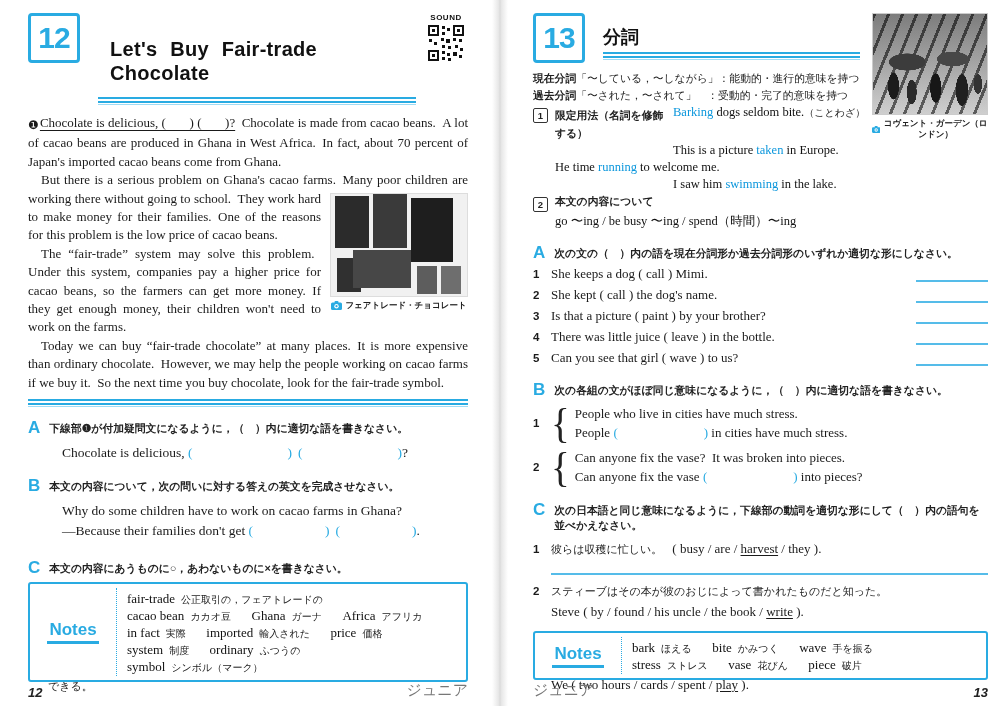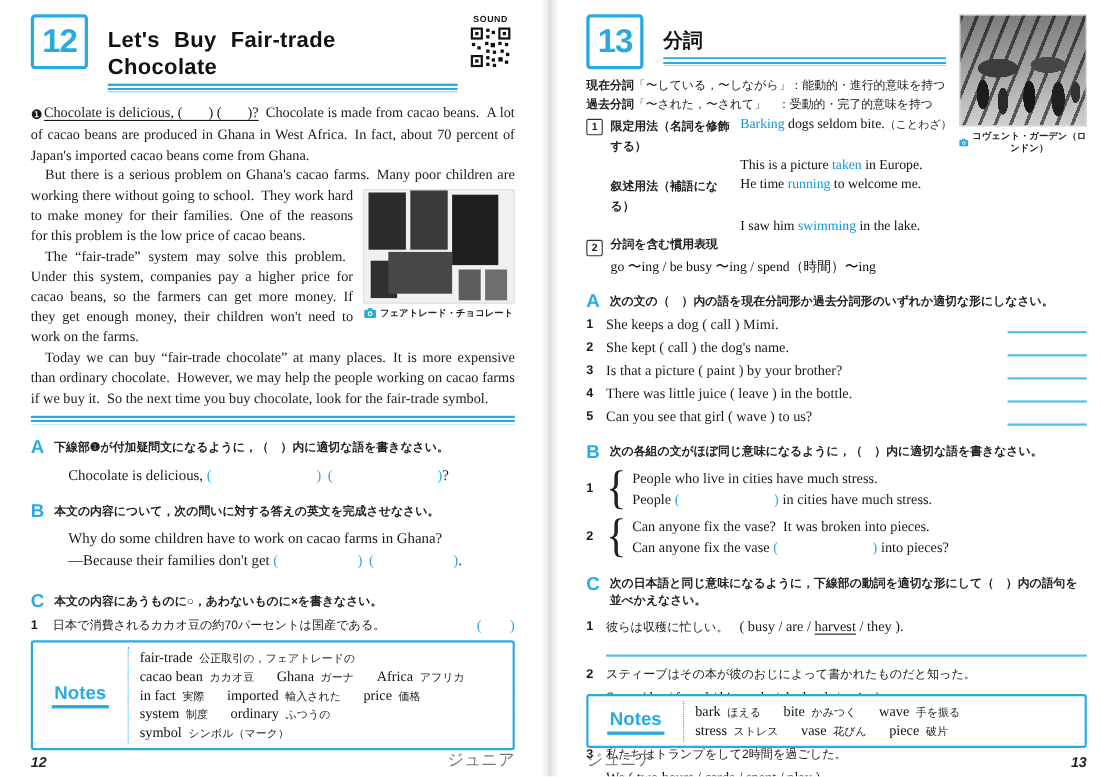--- a/index.html
+++ b/index.html
@@ -10,21 +10,21 @@
   .page-right{padding:13px 12px 0 33px;}
   .spine{position:absolute;left:492px;top:0;width:16px;height:706px;
          background:linear-gradient(90deg,rgba(0,0,0,0) 0%,rgba(90,90,90,.14) 40%,rgba(90,90,90,.22) 50%,rgba(90,90,90,.14) 60%,rgba(0,0,0,0) 100%);}
 
   
   .lesson-header{display:flex;align-items:flex-start;}
   .num-box{width:46px;height:44px;border:3px solid #29abe2;border-radius:4px;background:#fff;
            display:flex;align-items:center;justify-content:center;flex:0 0 auto;
            font-size:30px;font-weight:800;color:#29abe2;letter-spacing:-1px;}
   .title-wrap{flex:1;margin-left:18px;padding-top:12px;min-width:0;}
-  .title-en{margin:0;font-size:20px;font-weight:700;color:#111;word-spacing:7px;letter-spacing:.3px;line-height:24px;}
+  .title-en{margin:12px;font-size:20px;font-weight:700;color:#111;word-spacing:7px;letter-spacing:.3px;line-height:24px;}
   .title-jp{margin:0;font-size:18px;font-weight:700;color:#111;line-height:24px;}
   .rule-double{height:8px;margin-top:3px;background:
      linear-gradient(#29abe2 0 2px,#fff 2px 4px,#29abe2 4px 6px,#fff 6px 7px,#9fdcf5 7px 8px);}
   .sound-block{flex:0 0 auto;width:44px;margin-left:8px;text-align:center;}
   .sound-label{font-size:8px;font-weight:800;letter-spacing:.5px;color:#111;}
   .qr{display:block;margin:2px auto 0;}
 
   
   .passage{margin-top:9px;}
   .passage p{margin:0;font-family:"Liberation Serif",serif;font-size:13px;line-height:18.4px;text-align:justify;}
@@ -301,31 +301,30 @@
         <span class="gcell2"><span class="jp jpb">限定用法（名詞を修飾する）</span></span>
         <span class="gex"><span></span><span class="kw">Barking</span><span> dogs seldom bite.</span><span class="jp gnote">（ことわざ）</span></span>
       </div>
       <div class="grow">
         <span class="gcell1"></span>
           <span class="gcell2"></span>
         <span class="gex"><span>This is a picture </span><span class="kw">taken</span><span> in Europe.</span></span>
       </div>
       <div class="grow">
         <span class="gcell1"></span>
-        <span class="gcell2"><span class="jp jpb">叙述用法（補語になる）</span></span>
         <span class="gex"><span>He time </span><span class="kw">running</span><span> to welcome me.</span></span>
       </div>
       <div class="grow">
         <span class="gcell1"></span>
           <span class="gcell2"></span>
         <span class="gex"><span>I saw him </span><span class="kw">swimming</span><span> in the lake.</span></span>
       </div>
       <div class="grow">
         <span class="gcell1"><span class="gnum">2</span></span>
-        <span class="jp jpb">分詞を含む慣用表現</span>
+        <span class="jp jpb">本文の内容について</span>
       </div>
       <div class="gex idiom">go 〜ing / be busy 〜ing / spend（時間）〜ing</div>
     </section>
 
     <section class="ex mt16">
       <div class="sec-head">
         <span class="sec-letter">A</span>
         <span class="instr">次の文の（　）内の語を現在分詞形か過去分詞形のいずれか適切な形にしなさい。</span>
       </div>
       <div class="rA-item">

